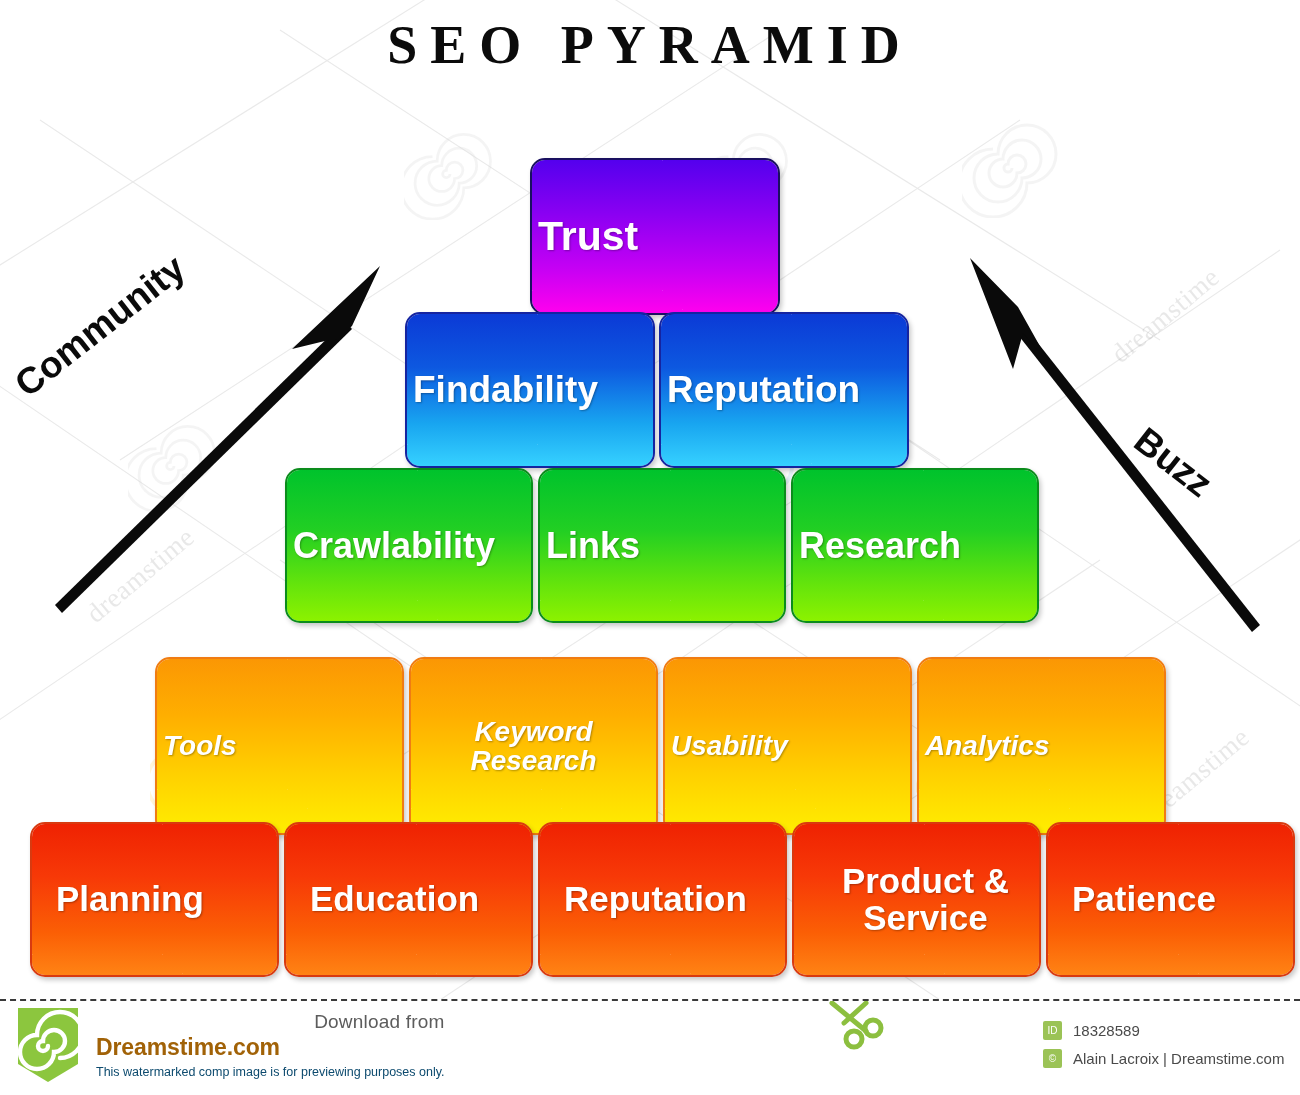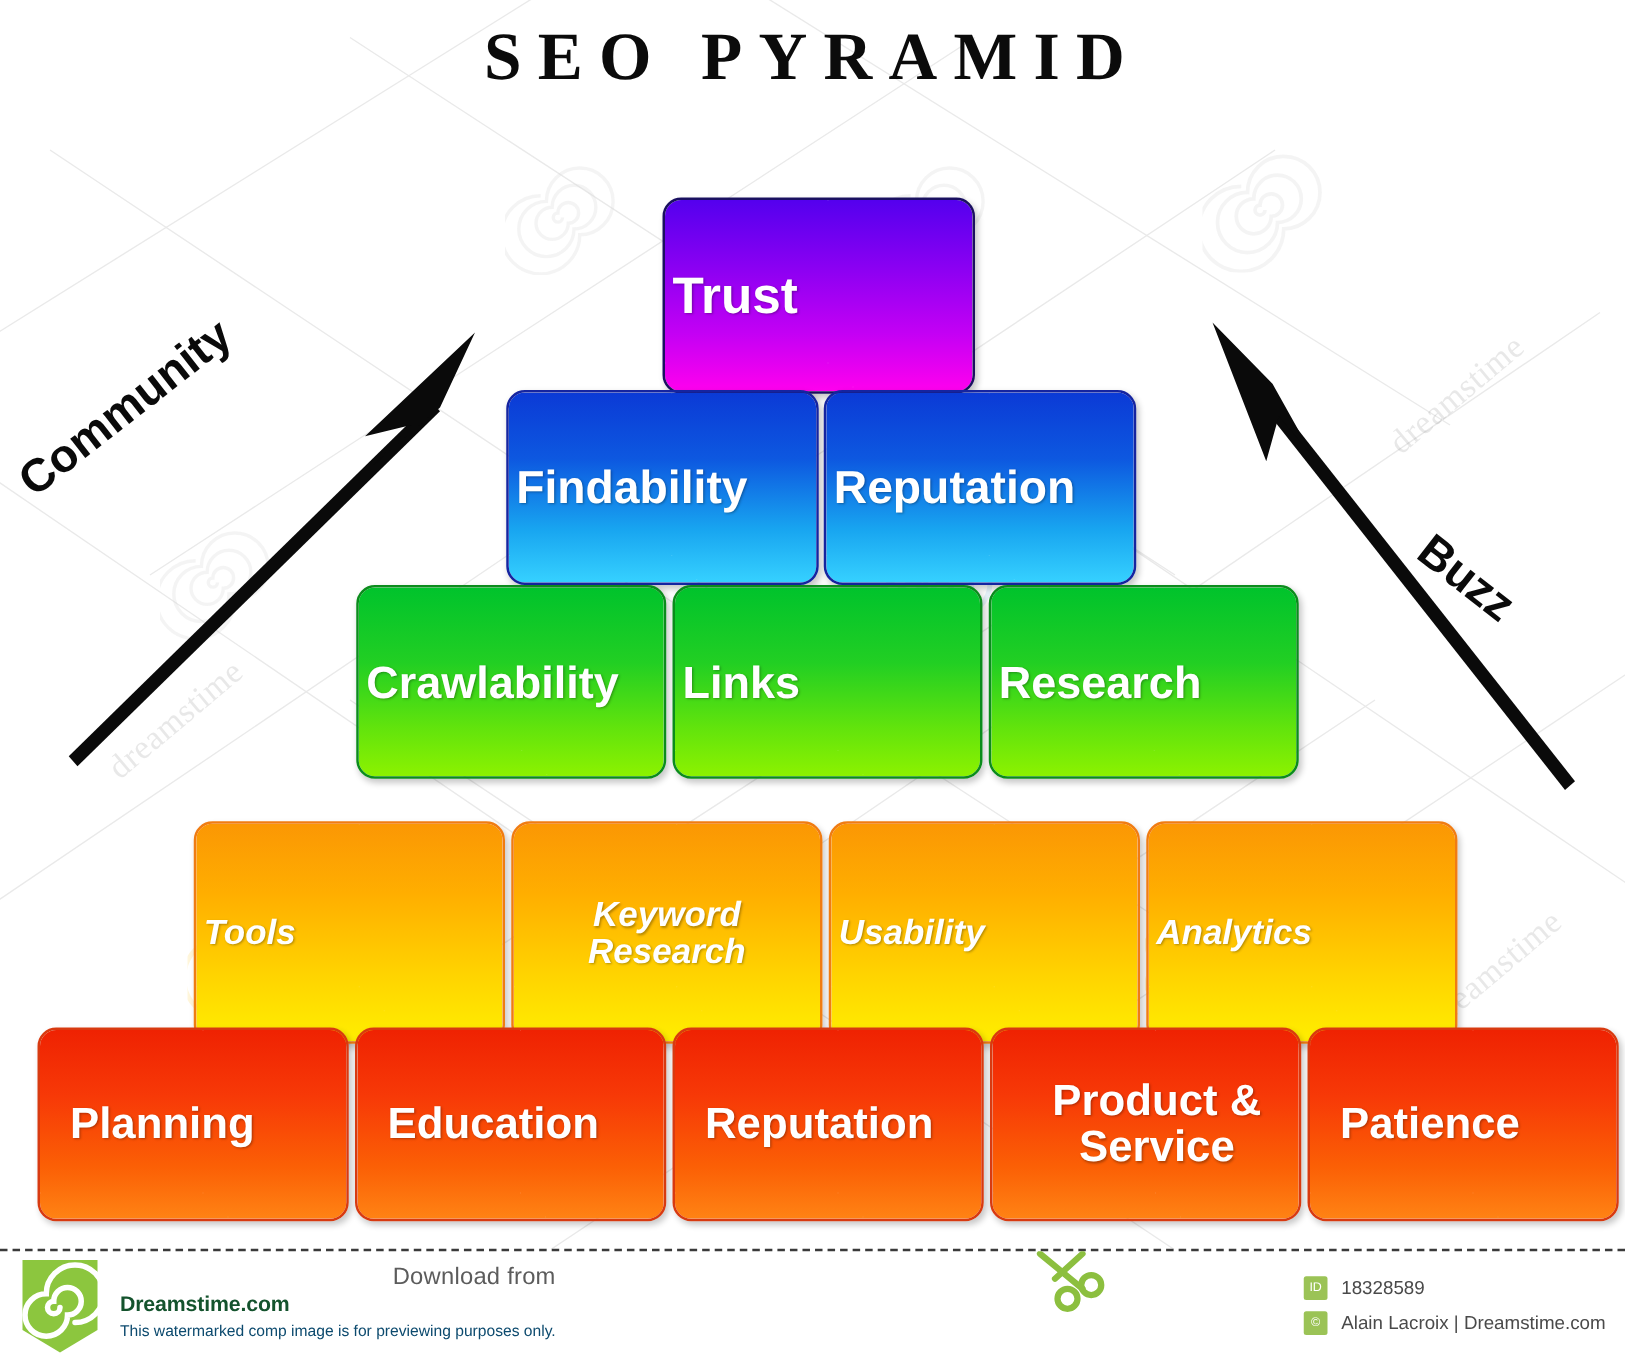--- a/index.html
+++ b/index.html
@@ -94,21 +94,21 @@
   #label-buzz      { left: 1139px; top: 415px; transform: rotate(38deg); transform-origin: left center; }
 
   
   #footer { position: absolute; left: 0; top: 999px; width: 1300px; height: 96px; background: #fff; z-index: 8; }
   #footer-rule { position: absolute; top: 0; left: 0; width: 1300px; height: 0;
                  border-top: 2px dashed #3a3a3a; }
   #scissors { position: absolute; left: 826px; top: 2px; }
   #ds-logo { position: absolute; left: 16px; top: 9px; }
   #ds-text { position: absolute; left: 96px; top: 12px; }
   #ds-line1 { font-size: 19px; color: #5c5c5c; letter-spacing: .2px; text-align: right; }
-  #ds-line2 { font-size: 17px; font-weight: bold; color: #14532d; letter-spacing: -.1px; margin-top: 1px; }
+  #ds-line2 { font-size: 23px; font-weight: bold; color: #a16207; letter-spacing: -.1px; margin-top: 1px; }
   #ds-line3 { font-size: 12.5px; color: #0c4a6e; margin-top: 4px; }
   #meta { position: absolute; left: 1043px; top: 17px; }
   .meta-row { display: flex; align-items: center; height: 28px; }
   .meta-badge {
     width: 19px; height: 19px; border-radius: 2px; background: #9bc356; color: #fff;
     font-size: 10px; font-weight: normal; display: flex; align-items: center; justify-content: center;
     margin-right: 11px; flex: 0 0 auto;
   }
   .meta-text { font-size: 15px; color: #4a4a4a; white-space: nowrap; }
 </style>

